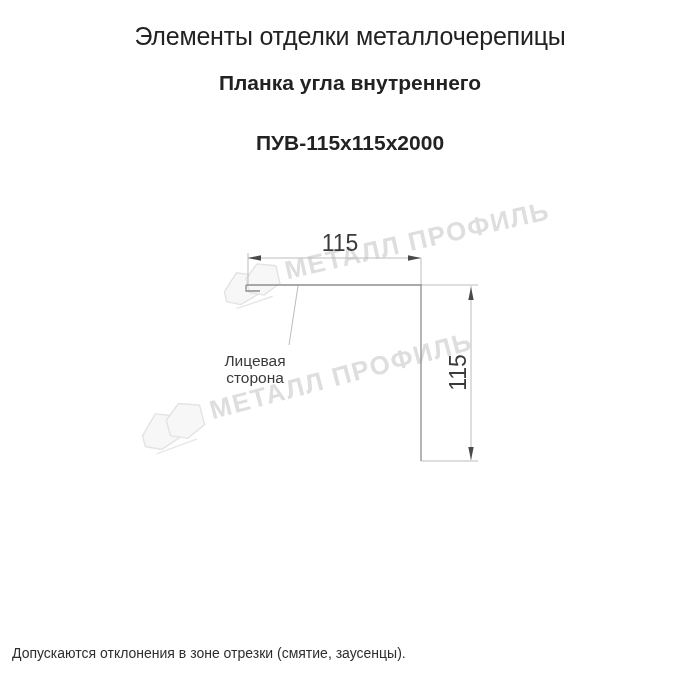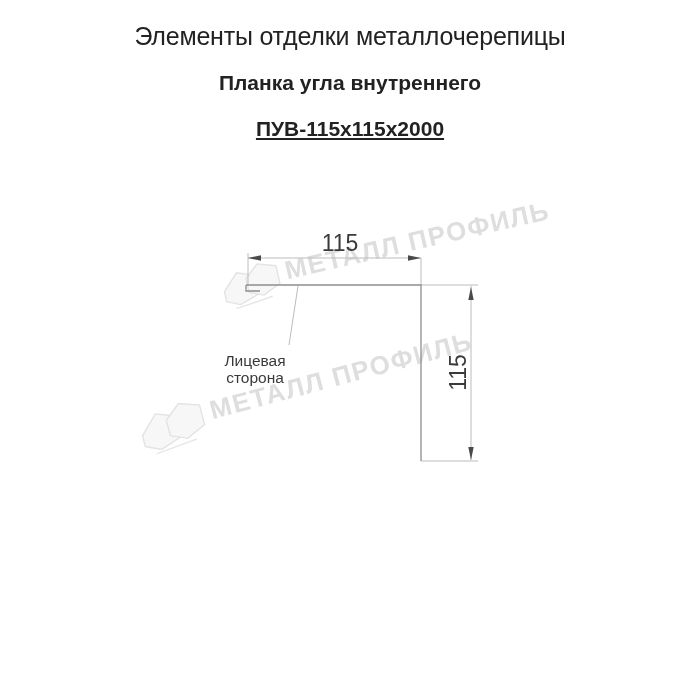--- a/index.html
+++ b/index.html
@@ -10,21 +10,21 @@
   .abs{position:absolute;}
   .page-title{
     top:22px;left:0;width:700px;text-align:center;
     font-size:25px;font-weight:400;color:#222;letter-spacing:-0.2px;
   }
   .subtitle{
     left:0;width:700px;text-align:center;
     font-size:21px;font-weight:700;color:#222;
   }
   .subtitle.line1{top:71px;}
-  .subtitle.line2{top:117px;text-decoration:underline;}
+  .subtitle.line2{top:131px;}
   .drawing-svg{top:0;left:0;width:700px;height:700px;}
   .dim-label{
     font-size:23px;color:#3a3a3a;text-align:center;line-height:24px;
   }
   .dim-top{top:231px;left:314px;width:52px;}
   .dim-right{
     top:360px;left:418px;width:80px;height:25px;
     transform:rotate(-90deg);transform-origin:50% 50%;
   }
   .face-label{
@@ -90,13 +90,14 @@
 
 <div class="abs dim-label dim-top">115</div>
 <div class="abs dim-label dim-right">115</div>
 
 <div class="abs face-label">
   <div>Лицевая</div>
   <div>сторона</div>
 </div>
 
 <div class="abs footer">
+  <div>Допускаются отклонения в зоне отрезки (смятие, заусенцы).</div>
 </div>
 
 </body></html>

